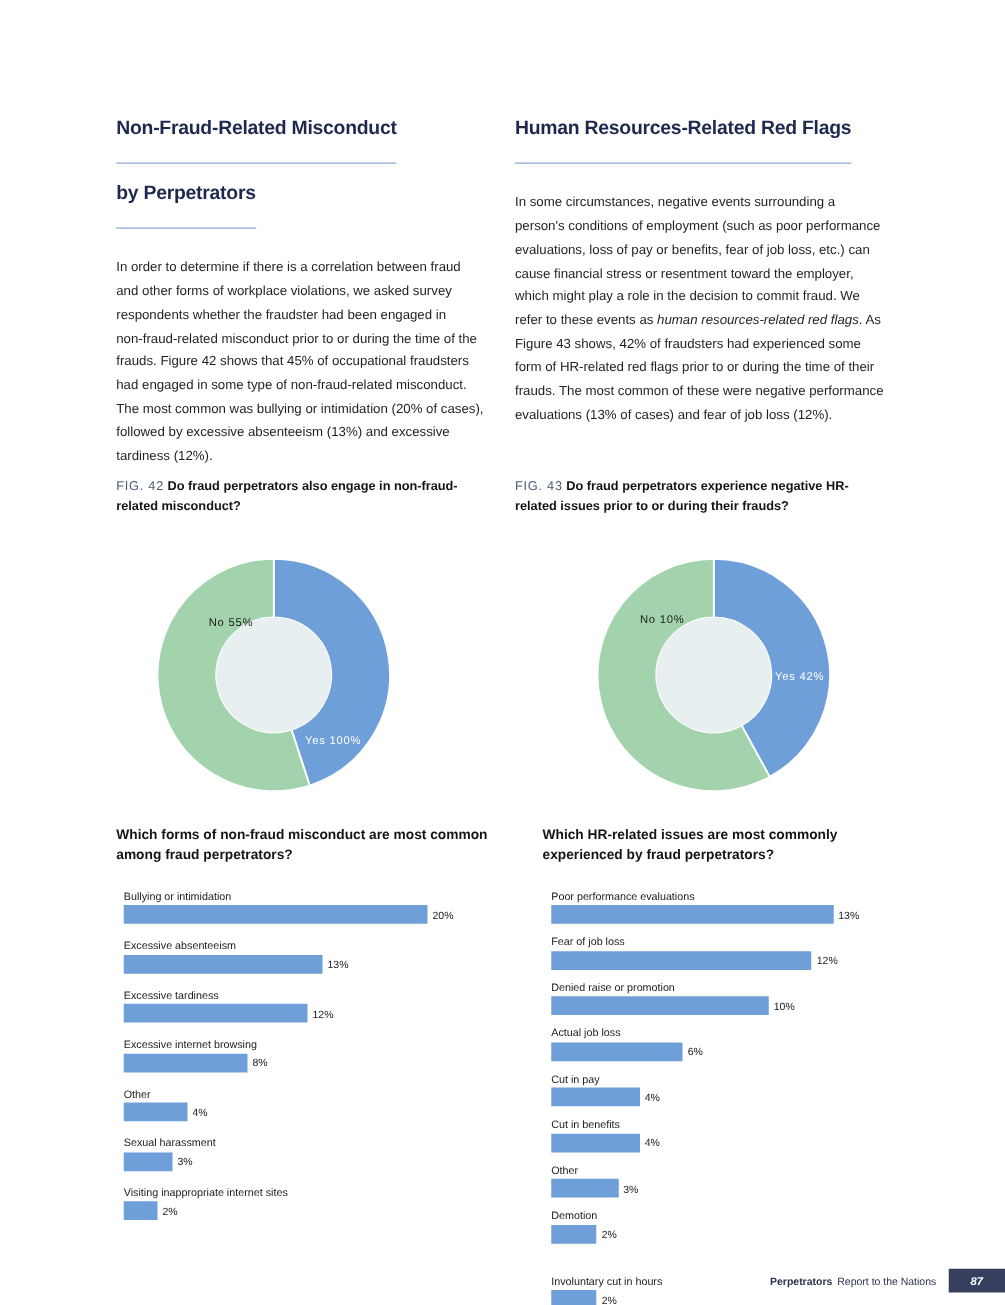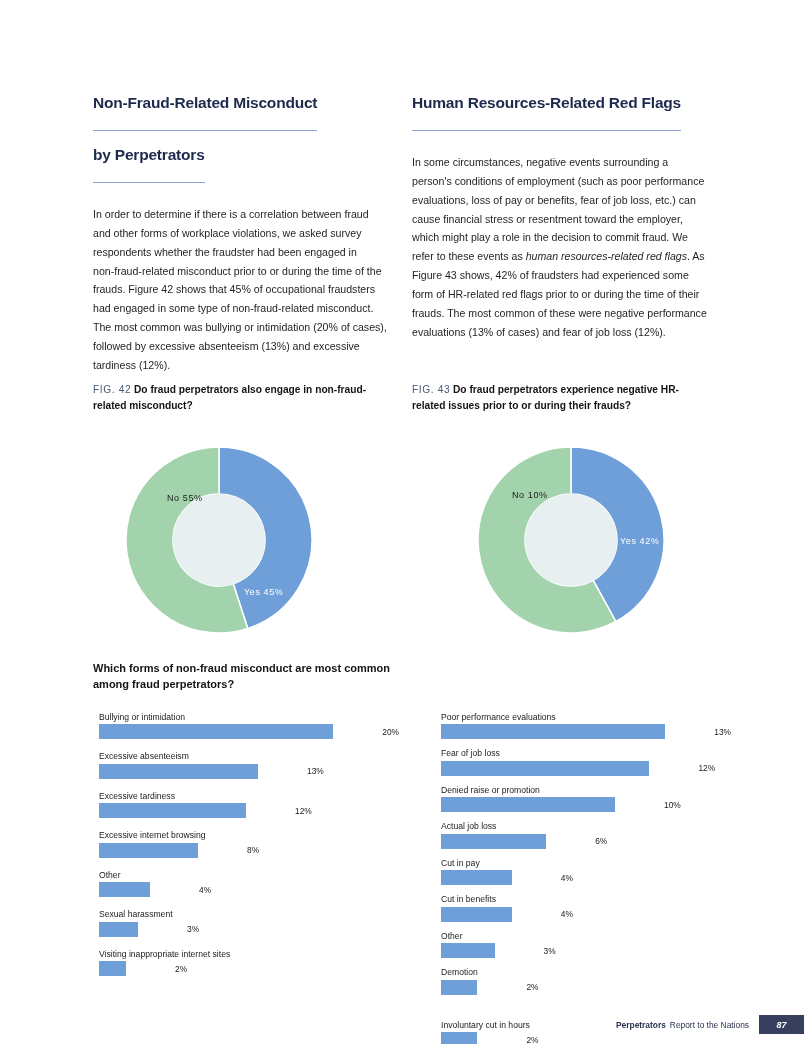--- a/index.html
+++ b/index.html
@@ -113,21 +113,20 @@
     font-size: 8.6px;
     color: #1b1b1b;
     line-height: 1.1;
     white-space: nowrap;
     margin-bottom: 2px;
   }
   .bar-line {
     display: flex;
     align-items: center;
     height: 15px;
-    gap: 45px;
   }
   .bar-fill {
     height: 15px;
     background: #6f9fd8;
   }
   .bar-value {
     font-size: 8.4px;
     color: #1b1b1b;
     margin-left: 4px;
     white-space: nowrap;
@@ -198,36 +197,37 @@
 
   <div class="donut-wrap" style="left:126px; top:447px;">
     <div class="donut" id="donut-42">
         <svg width="186" height="186" viewBox="0 0 186 186">
           <path d="M 93 0 A 93 93 0 0 1 121.73858047687011 181.44825601544926 L 107.21478174124758 136.74859974957707 A 46 46 0 0 0 93 47 Z" fill="#6f9fd8" stroke="#ffffff" stroke-width="1.5"></path>
           <path d="M 121.73858047687011 181.44825601544926 A 93 93 0 1 1 92.99999999999999 0 L 92.99999999999999 47 A 46 46 0 1 0 107.21478174124758 136.74859974957707 Z" fill="#a3d3ac" stroke="#ffffff" stroke-width="1.5"></path>
           <circle cx="93" cy="93" r="46" fill="#e8eff1"></circle>
         </svg>
       </div>
     <div class="donut-label no" style="left:16px; top:46px;">No  55%</div>
-    <div class="donut-label yes" style="left:118px; top:140px;">Yes  45%</div>
+    <div class="donut-label yes" style="left:118px; top:140px;">Yes  100%</div>
   </div>
 
   <div class="donut-wrap" style="left:478px; top:447px;">
     <div class="donut" id="donut-43">
         <svg width="186" height="186" viewBox="0 0 186 186">
           <path d="M 93 0 A 93 93 0 0 1 137.80309169145954 174.4965212440793 L 115.16066900867892 133.31010728201773 A 46 46 0 0 0 93 47 Z" fill="#6f9fd8" stroke="#ffffff" stroke-width="1.5"></path>
           <path d="M 137.80309169145954 174.4965212440793 A 93 93 0 1 1 92.99999999999999 0 L 92.99999999999999 47 A 46 46 0 1 0 115.16066900867892 133.31010728201773 Z" fill="#a3d3ac" stroke="#ffffff" stroke-width="1.5"></path>
           <circle cx="93" cy="93" r="46" fill="#e8eff1"></circle>
         </svg>
       </div>
     <div class="donut-label no" style="left:9px; top:43px;">No  10%</div>
     <div class="donut-label yes" style="left:142px; top:89px;">Yes  42%</div>
   </div>
 
   <div class="subq" style="left:93px; top:660px;">Which forms of non-fraud misconduct are most common among fraud perpetrators?</div>
+  <div class="subq" style="left:434px; top:660px;">Which HR-related issues are most commonly experienced by fraud perpetrators?</div>
 
   <div class="barchart" id="bars-42" style="left:99px; top:713px; width:300px;">
       <div class="bar-row">
         <div class="bar-label">Bullying or intimidation</div>
         <div class="bar-line">
           <div class="bar-fill" style="width: 243px; background: rgb(111, 159, 216);"></div>
           <div class="bar-value">20%</div>
         </div>
       </div>
       <div class="bar-row" style="margin-top: 13px;">

